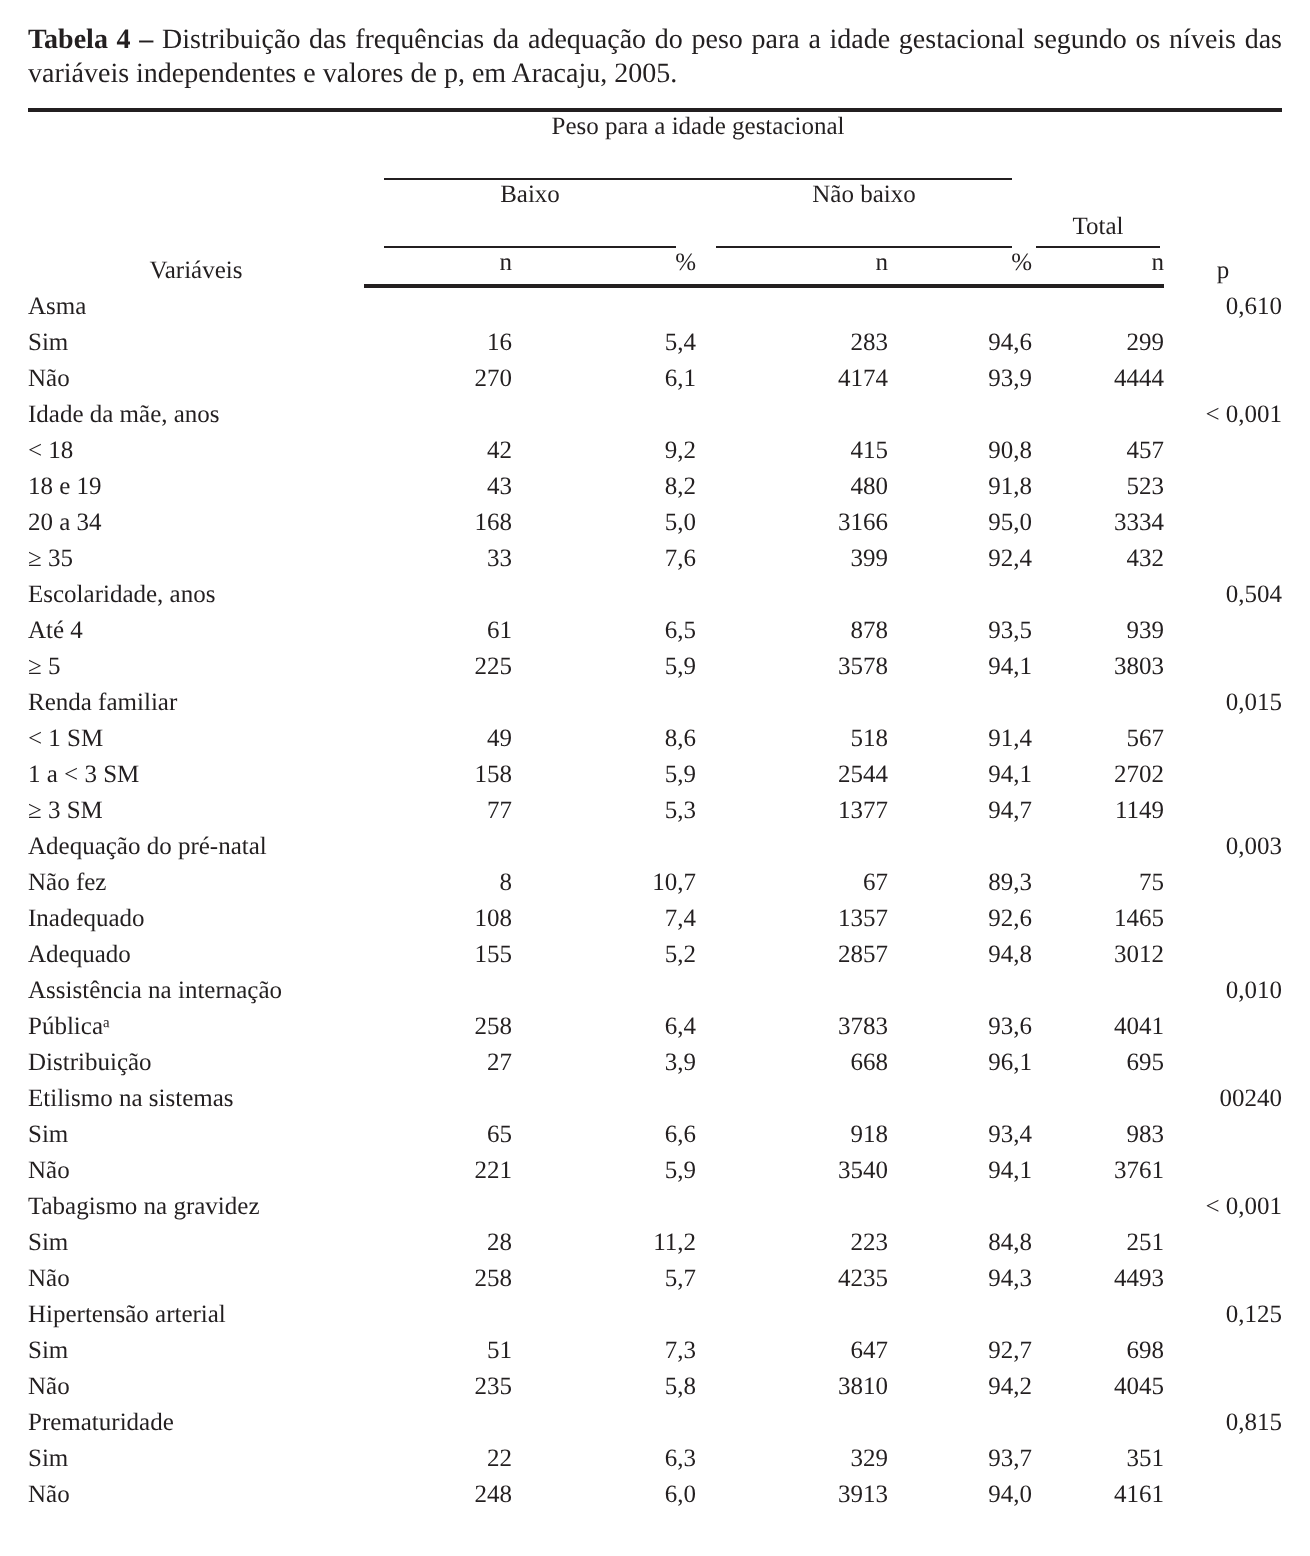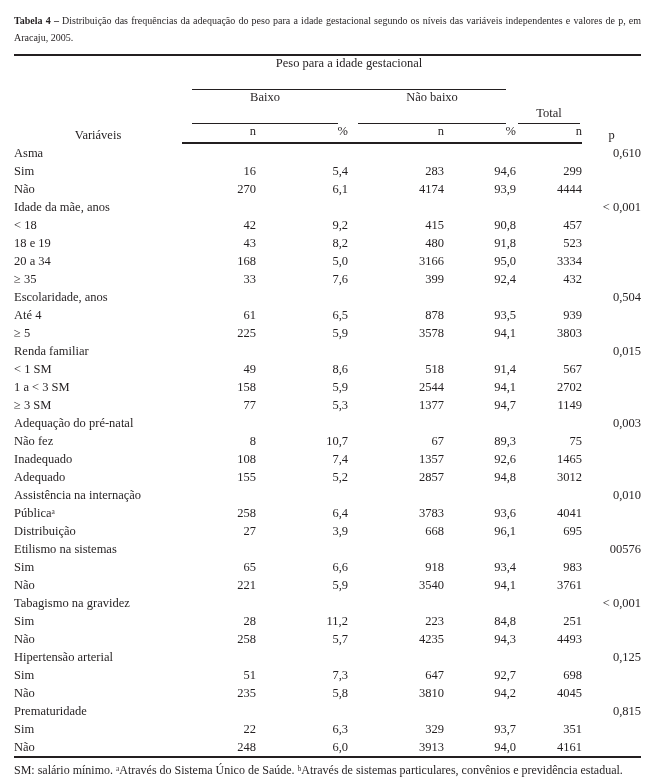--- a/index.html
+++ b/index.html
@@ -11,21 +11,21 @@
   }
   .page {
     width: 655px;
     height: 778px;
     box-sizing: border-box;
     padding: 12px 14px 0 14px;
     background: #ffffff;
   }
   .caption {
     margin: 0 0 8px 0;
-    font-size: 10px;
+    font-size: 14px;
     line-height: 17px;
     text-align: justify;
   }
   .caption .cap-label { font-weight: bold; }
   table.freq-table {
     border-collapse: collapse;
     table-layout: fixed;
     width: 627px;
     border-top: 2px solid #231f20;
     font-size: 12.5px;
@@ -287,21 +287,21 @@
           <td class="sub-label">Distribuição</td>
           <td class="num c2">27</td>
           <td class="num c3">3,9</td>
           <td class="num c4">668</td>
           <td class="num c5">96,1</td>
           <td class="num c6">695</td>
           <td class="pcol"></td>
         </tr>
         <tr>
           <td colspan="6" class="group-label">Etilismo na sistemas</td>
-          <td class="pcol">00576</td>
+          <td class="pcol">00240</td>
         </tr>
         <tr>
           <td class="sub-label">Sim</td>
           <td class="num c2">65</td>
           <td class="num c3">6,6</td>
           <td class="num c4">918</td>
           <td class="num c5">93,4</td>
           <td class="num c6">983</td>
           <td class="pcol"></td>
         </tr>
@@ -376,15 +376,14 @@
           <td class="num c2">248</td>
           <td class="num c3">6,0</td>
           <td class="num c4">3913</td>
           <td class="num c5">94,0</td>
           <td class="num c6">4161</td>
           <td class="pcol"></td>
         </tr>
       </tbody>
   </table>
 
-  <p class="footnote">SM: salário mínimo. ᵃAtravés do Sistema Único de Saúde. ᵇAtravés de sistemas particulares, convênios e previdência estadual.</p>
 
 </div>
 
 </body></html>

